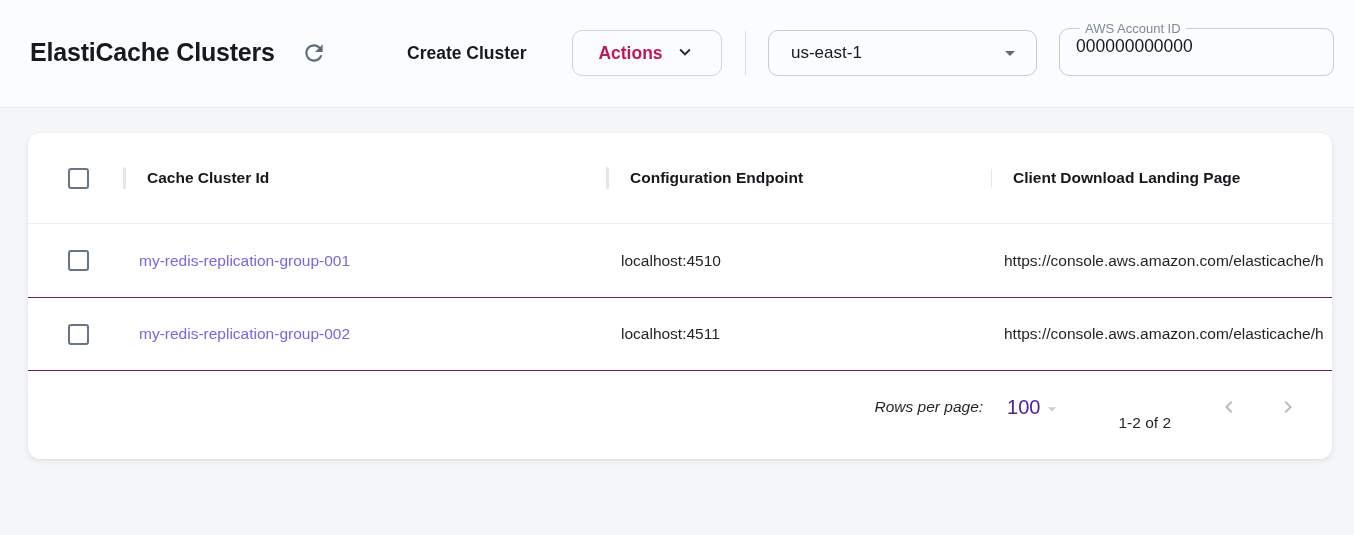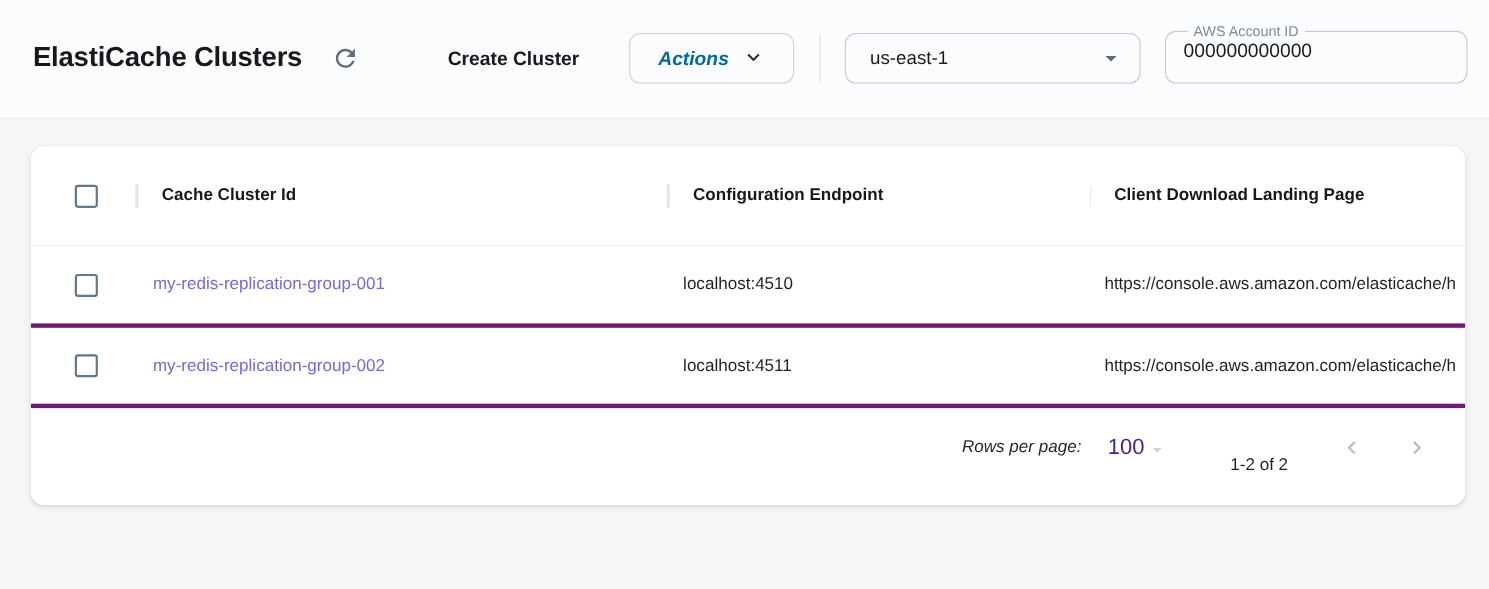--- a/index.html
+++ b/index.html
@@ -36,21 +36,21 @@
     border: none; background: transparent; cursor: pointer;
     font-family: inherit; font-size: 17.5px; font-weight: 700; color: #17191d; text-align: right;
   }
 
   .actions-btn {
     position: absolute; left: 572px; top: 30px;
     width: 150px; height: 46px;
     border: 1px solid #ced4da; border-radius: 10px;
     background: transparent; cursor: pointer;
     display: flex; align-items: center; justify-content: center; gap: 11px;
-    font-family: inherit; font-size: 17.5px; font-weight: 700; color: #0369a1; font-style: italic;
+    font-family: inherit; font-size: 17.5px; font-weight: 700; color: #be185d;
   }
   .actions-btn svg { width: 22px; height: 22px; fill: #272b30; margin-top: 2px; }
 
   .topbar-divider {
     position: absolute; left: 745px; top: 31px;
     width: 1px; height: 44px; background: #dadfe4;
   }
 
   .region-select {
     position: absolute; left: 768px; top: 30px;
@@ -83,21 +83,21 @@
   .card {
     position: absolute; left: 28px; top: 133px;
     width: 1304px; height: 326px;
     background: #ffffff; border-radius: 12px;
     box-shadow: 0 1px 2px rgba(16,24,40,.05), 0 2px 6px rgba(16,24,40,.07);
     overflow: hidden;
   }
 
   .grid-row { display: flex; align-items: center; width: 100%; gap: 12px; }
   .thead { height: 91px; border-bottom: 1px solid #eef0f3; }
-  .trow  { height: 74px; border-bottom: 4px solid #701a75; }
+  .trow  { height: 74px; border-bottom: 1px solid #701a75; }
   .trow.second { height: 73px; }
 
   .cell-check { width: 85px; flex: 0 0 85px; display: flex; align-items: center; padding-left: 40px; }
   .cell-c1 { width: 471px; flex: 0 0 471px; position: relative; padding-left: 14px; }
   .cell-c2 { width: 371px; flex: 0 0 371px; position: relative; padding-left: 13px; }
   .cell-c3 { flex: 1 1 auto; min-width: 0; position: relative; padding-left: 13px;
              white-space: nowrap; overflow: hidden; }
   .thead .cell-c1 { padding-left: 22px; }
   .thead .cell-c2, .thead .cell-c3 { padding-left: 22px; }
 

